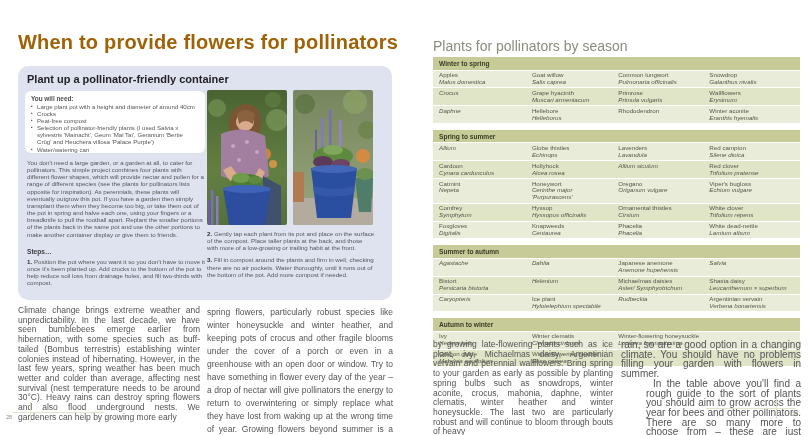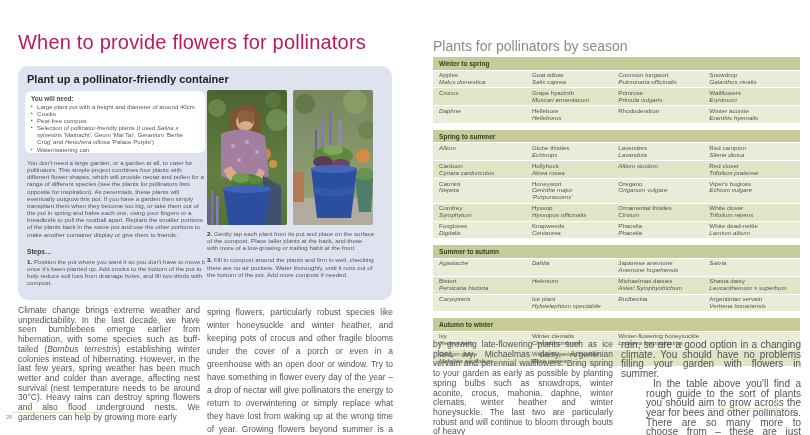--- a/index.html
+++ b/index.html
@@ -2,25 +2,25 @@
 <html><head>
 <meta charset="utf-8">
 <style>
   html,body{margin:0;padding:0;}
   body{
     width:810px;height:435px;position:relative;overflow:hidden;
     background:#ffffff;
     font-family:"Liberation Sans", sans-serif;
     color:#58595b;
   }
-  .it{font-style:italic;}
+  .it{}
   
   .lp-title{
     position:absolute;left:18px;top:31px;
-    font-size:20px;font-weight:400;color:#be185d;letter-spacing:.2px;
+    font-size:20px;font-weight:700;color:#a16207;letter-spacing:.2px;
   }
   .panel{
     position:absolute;left:18px;top:66px;width:374px;height:234px;
     background:#dfe3f0;border-radius:10px;
   }
   .panel-heading{
     position:absolute;left:9px;top:7px;
     font-size:11px;font-weight:bold;color:#222226;
   }
   .need-box{

